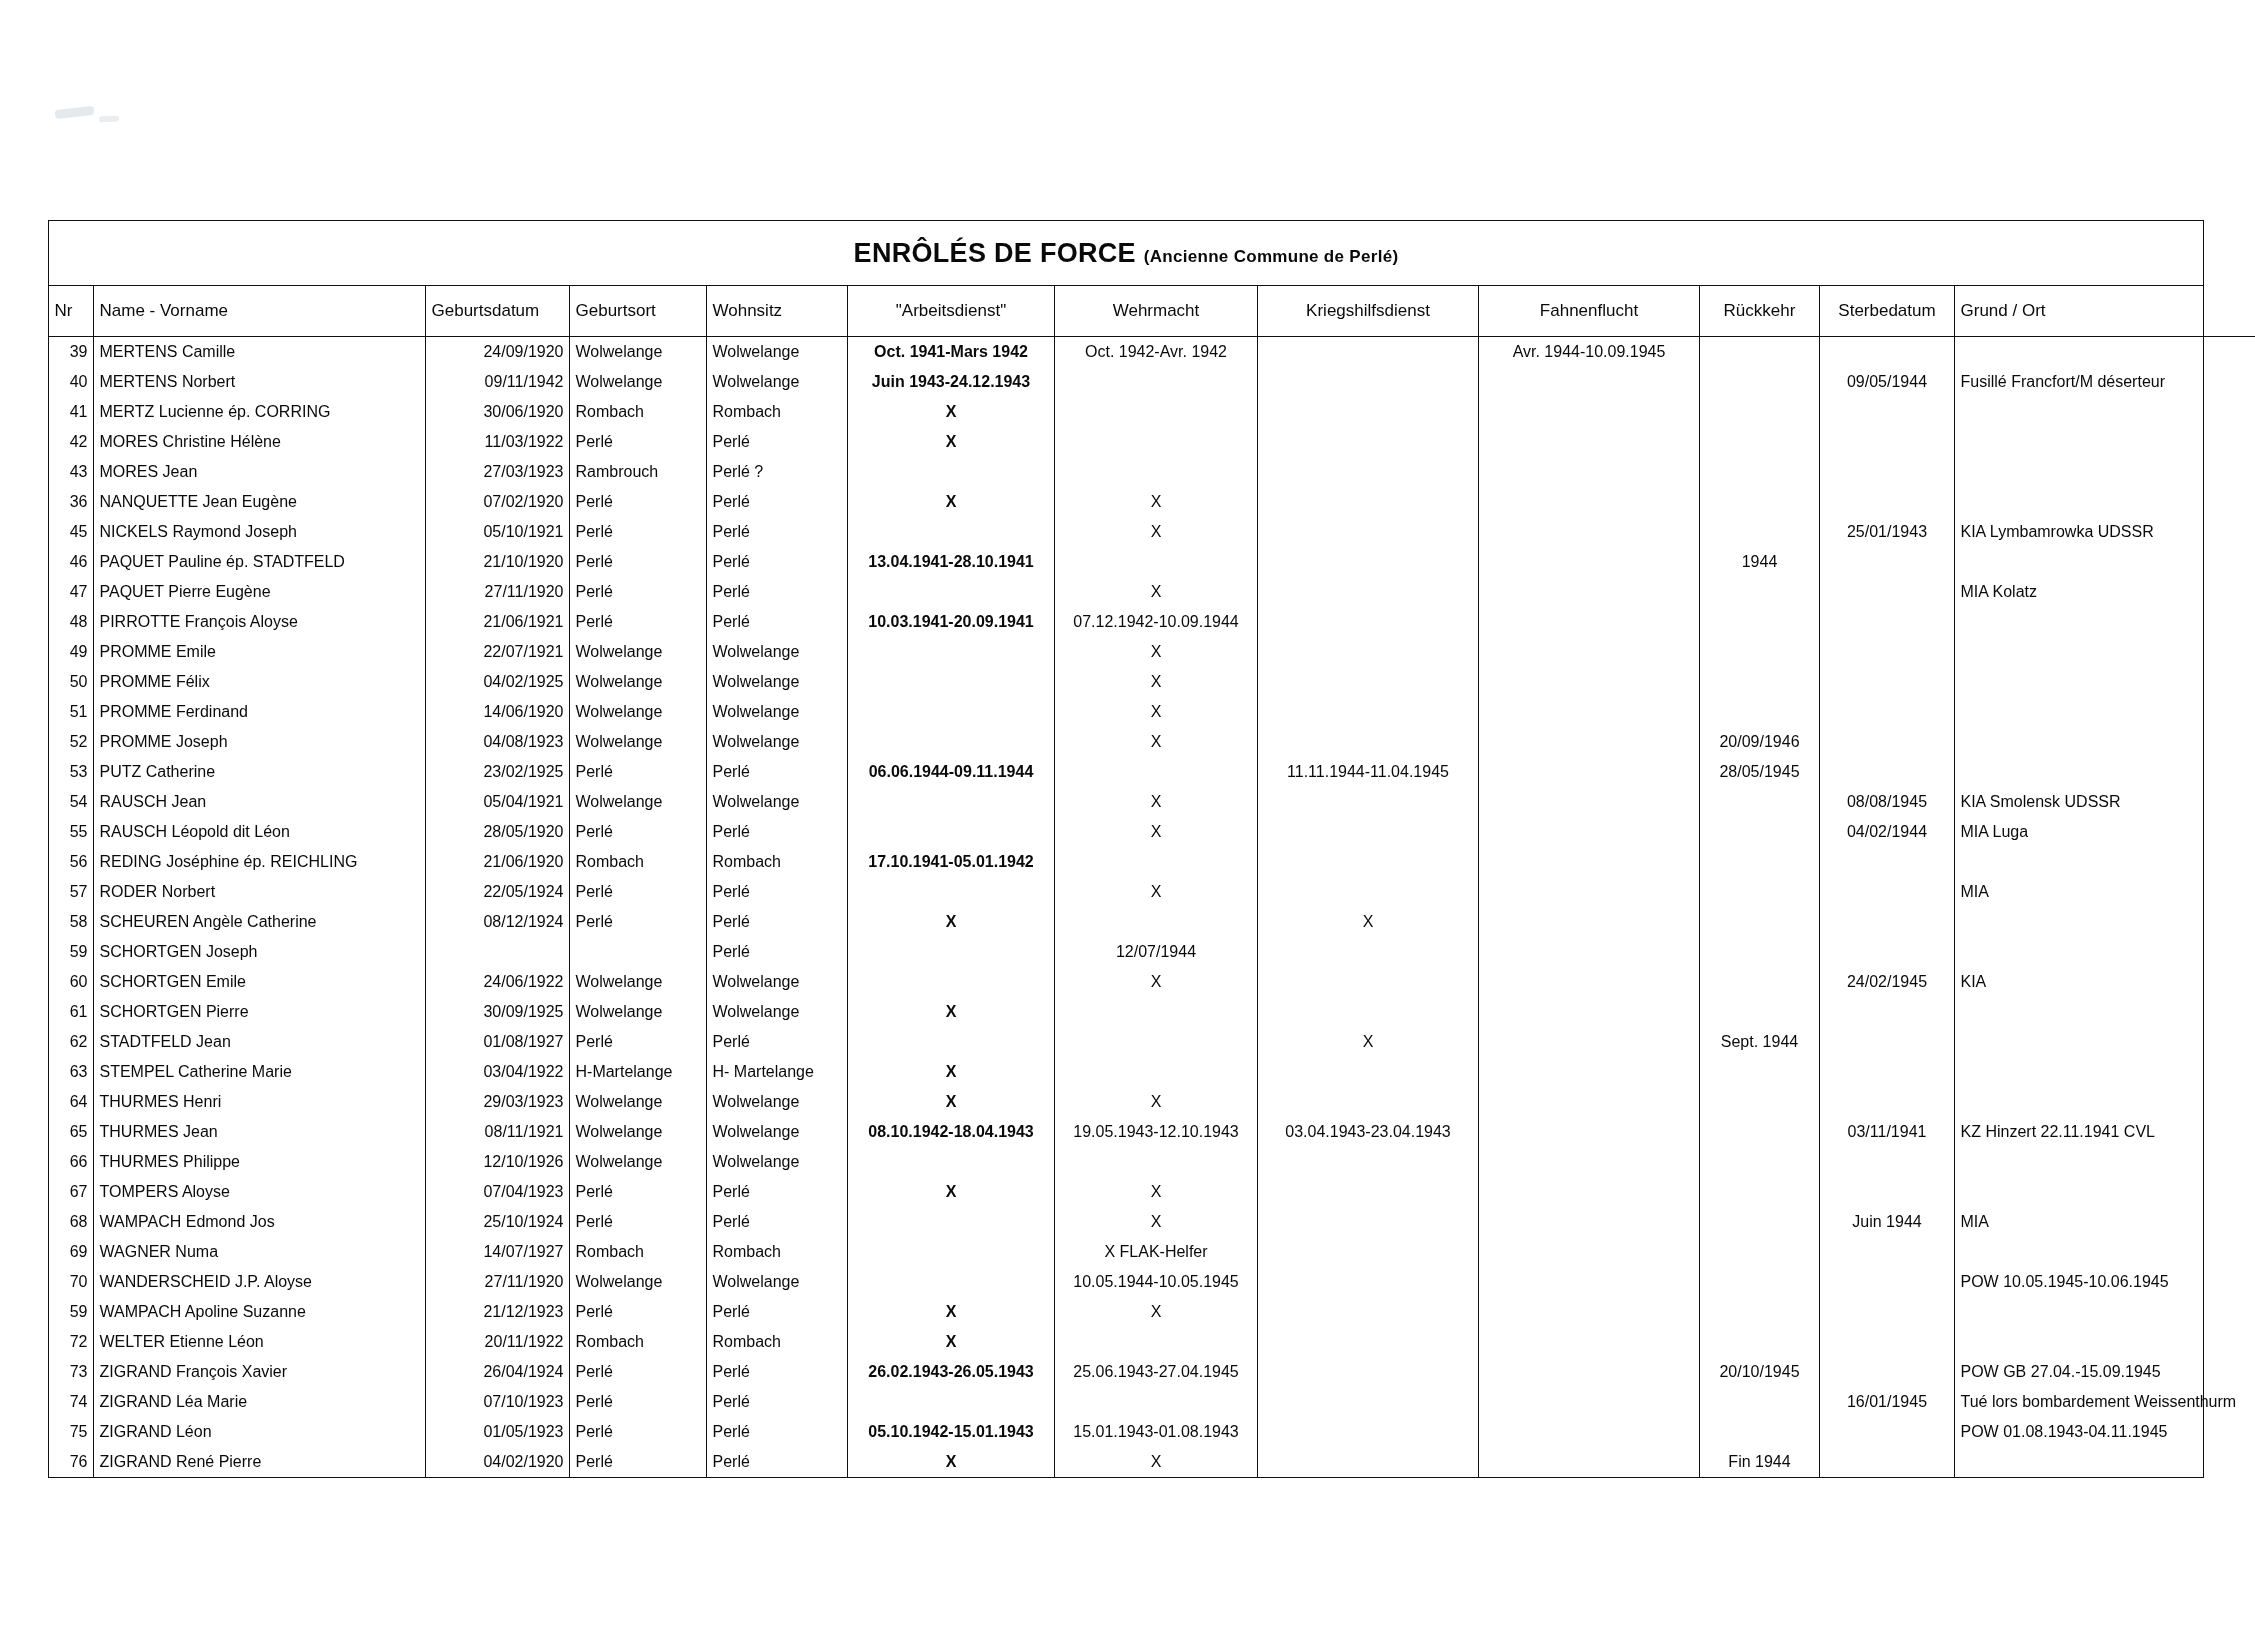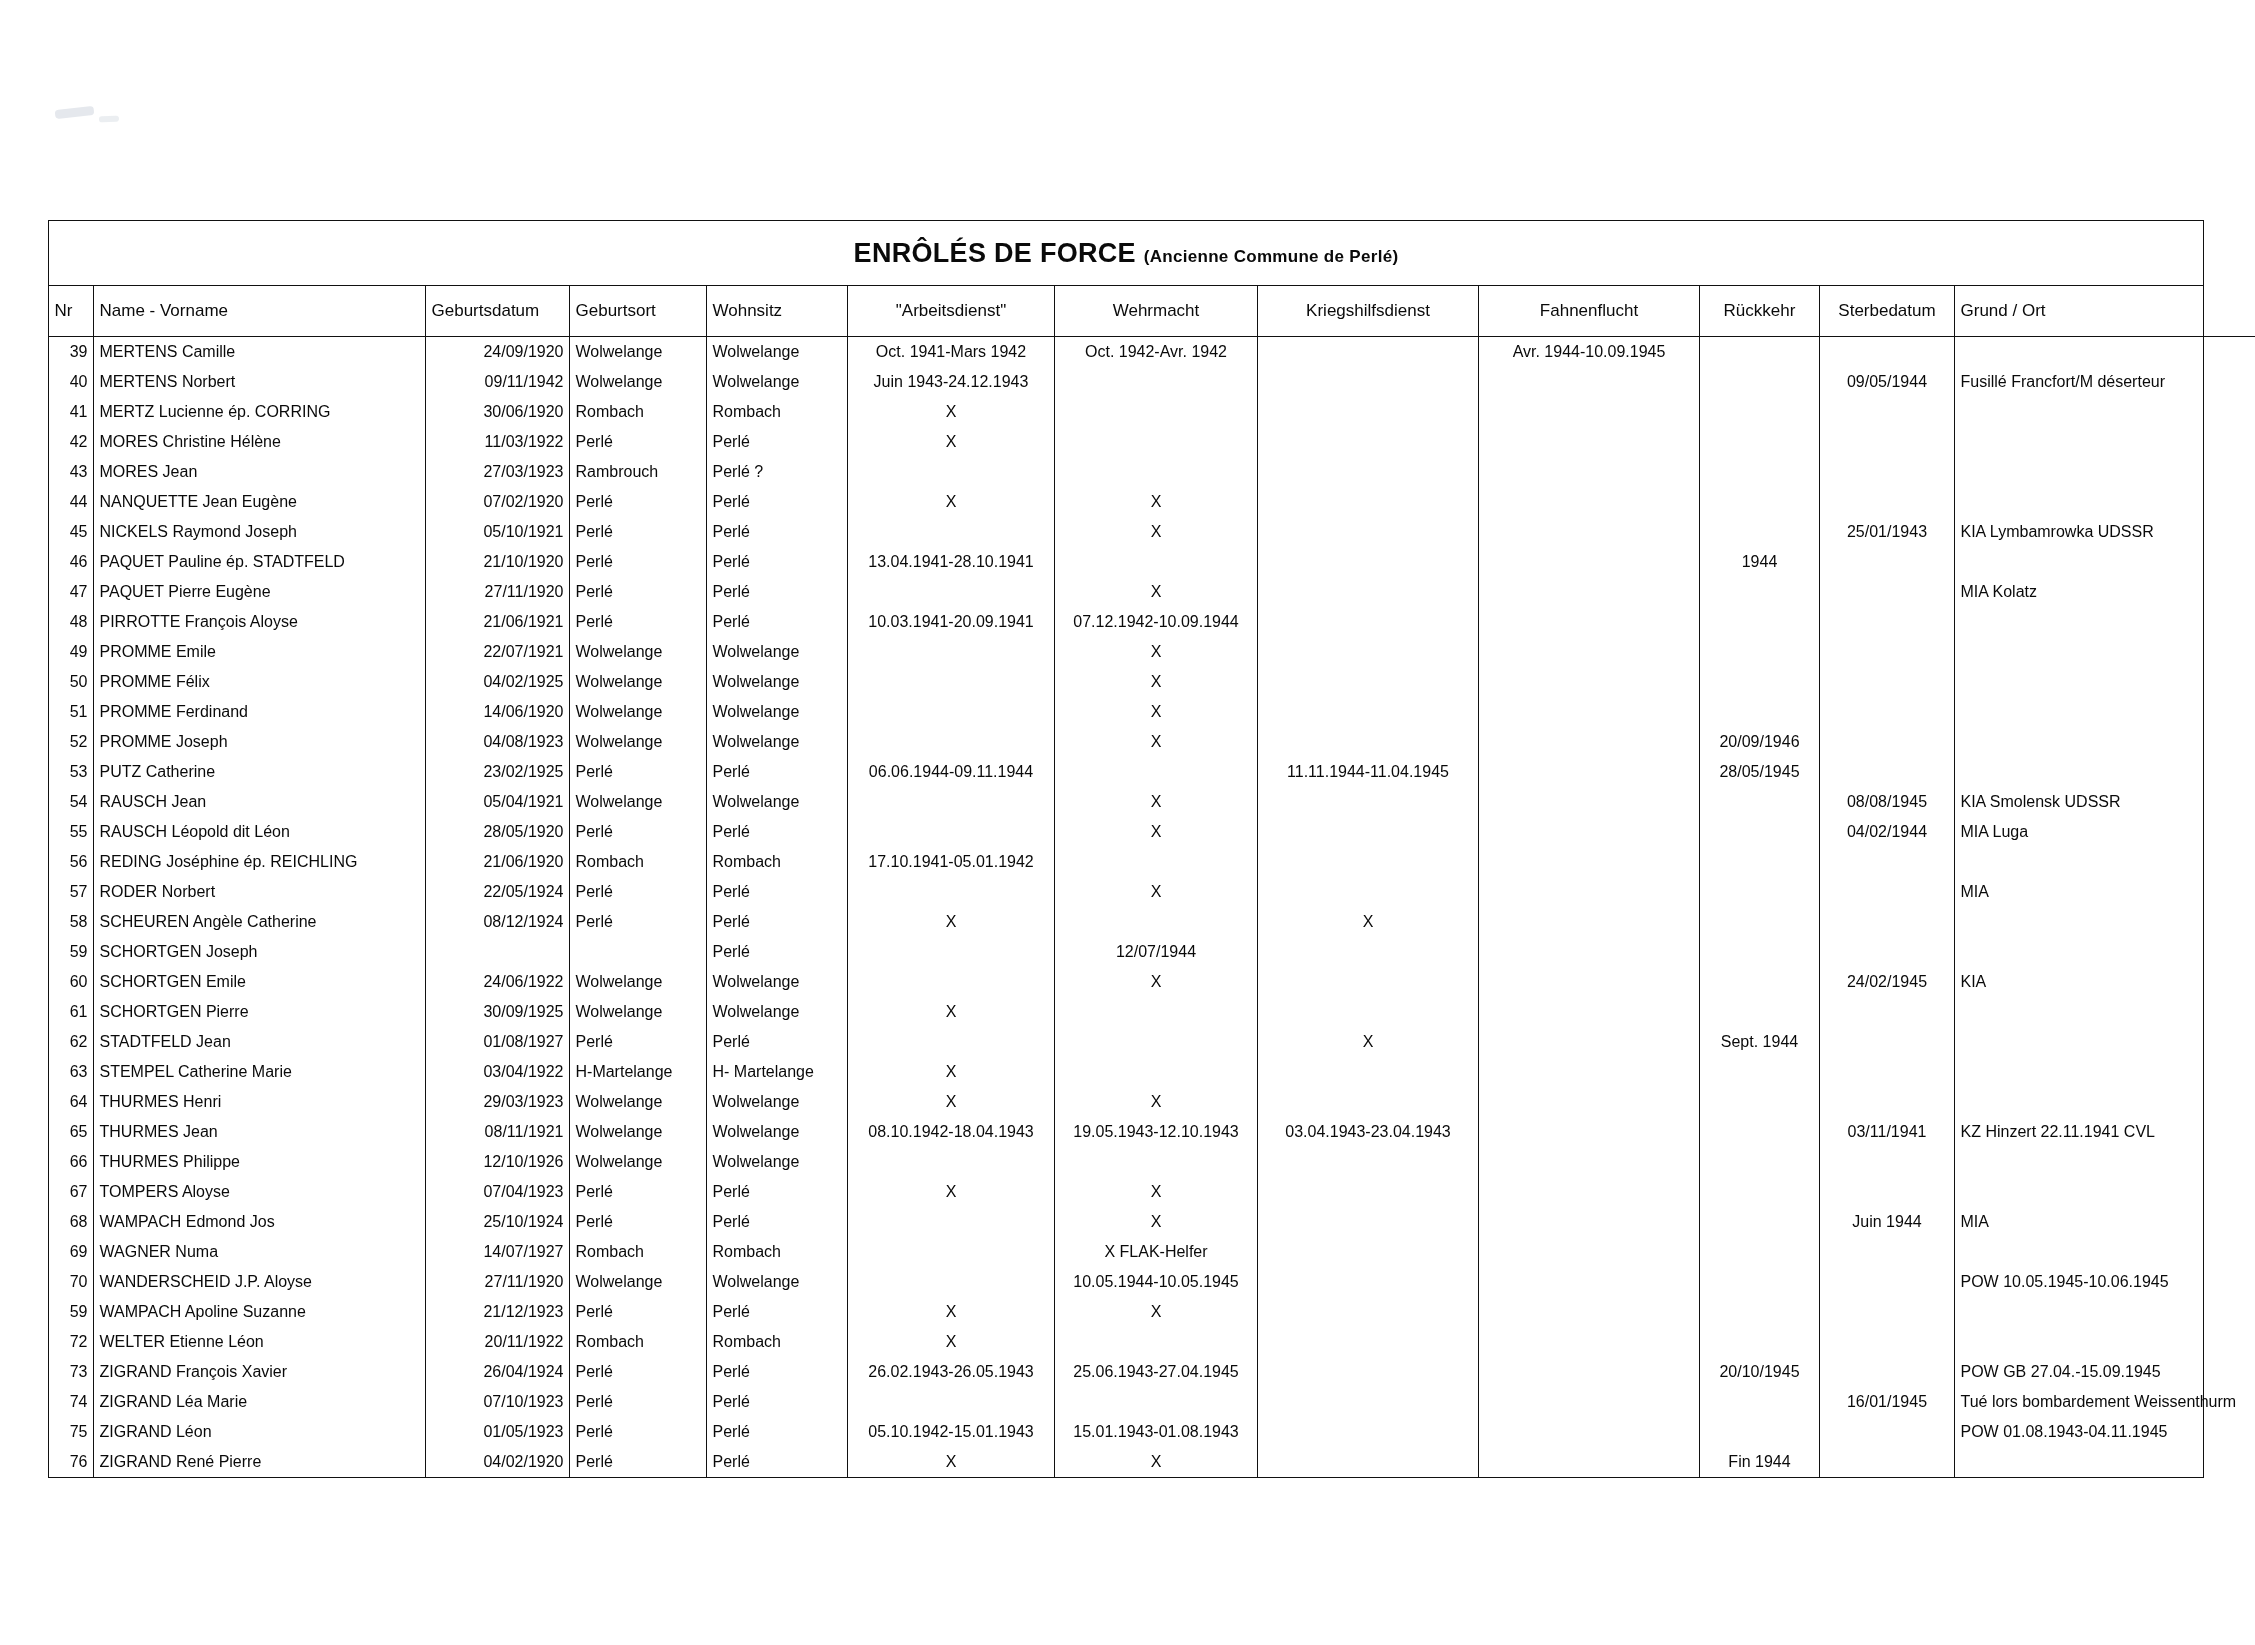--- a/index.html
+++ b/index.html
@@ -89,21 +89,21 @@
     font-size: 17px;
   }
   table.reg tbody td {
     height: 30px;
   }
   .c-nr       { width: 33px;  text-align: right; padding-right: 3.7px; }
   .c-name     { width: 320px; text-align: left; }
   .c-gdatum   { width: 132px; text-align: right; }
   .c-gort     { width: 125px; text-align: left; }
   .c-wohn     { width: 129px; text-align: left; }
-  .c-arb      { width: 195px; text-align: center; }
+  .c-arb      { width: 195px; text-align: center; font-weight: bold; }
   .c-wehr     { width: 191px; text-align: center; }
   .c-krieg    { width: 209px; text-align: center; }
   .c-fahn     { width: 209px; text-align: center; }
   .c-ruck     { width: 108px; text-align: center; }
   .c-sterb    { width: 123px; text-align: center; }
   .c-grund    { width: 349px; text-align: left; }
 
   thead .c-nr      { text-align: left; padding-left: 7.3px; }
   thead .c-name    { text-align: left; }
   thead .c-gdatum,
@@ -220,21 +220,21 @@
           <td class="c-wohn">Perlé ?</td>
           <td class="c-arb"></td>
           <td class="c-wehr"></td>
           <td class="c-krieg"></td>
           <td class="c-fahn"></td>
           <td class="c-ruck"></td>
           <td class="c-sterb"></td>
           <td class="c-grund"></td>
         </tr>
         <tr>
-          <td class="c-nr">44</td>
+          <td class="c-nr">36</td>
           <td class="c-name">NANQUETTE Jean Eugène</td>
           <td class="c-gdatum">07/02/1920</td>
           <td class="c-gort">Perlé</td>
           <td class="c-wohn">Perlé</td>
           <td class="c-arb">X</td>
           <td class="c-wehr">X</td>
           <td class="c-krieg"></td>
           <td class="c-fahn"></td>
           <td class="c-ruck"></td>
           <td class="c-sterb"></td>

